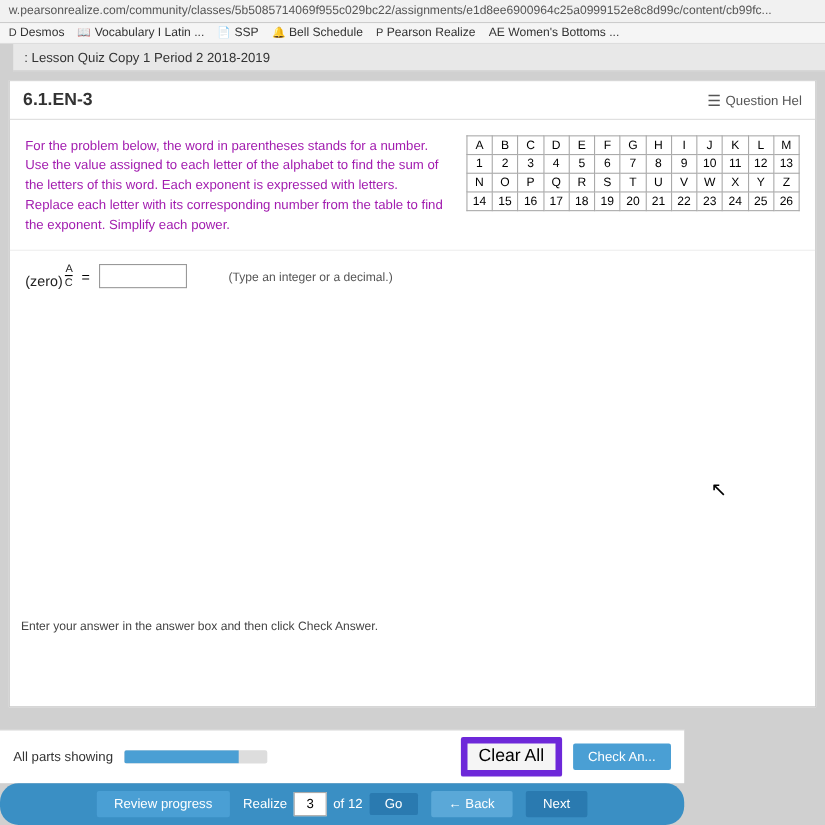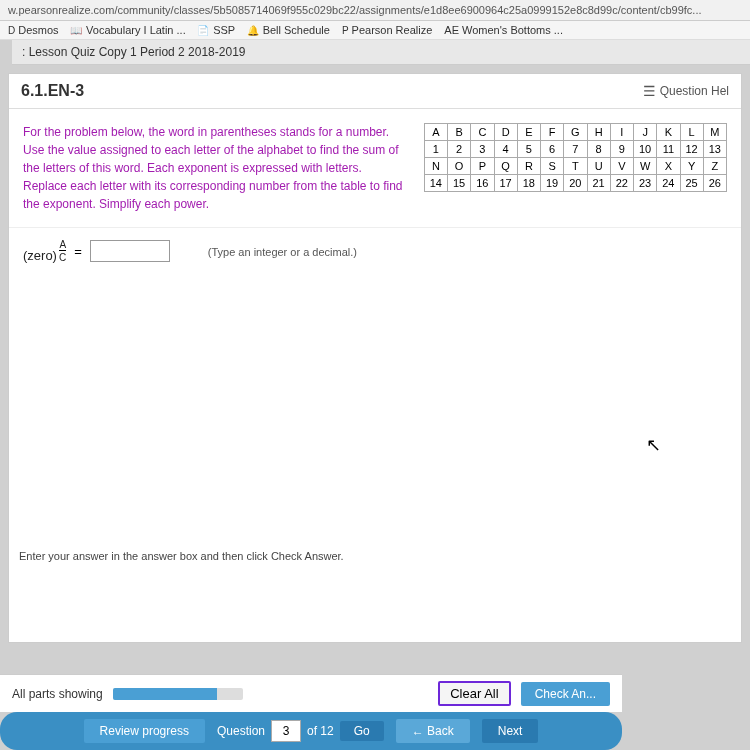--- a/index.html
+++ b/index.html
@@ -187,21 +187,21 @@
       font-size: 11px;
       color: #555;
       align-self: center;
       margin-left: 6px;
       padding-left: 28px;
     }
 
     
     .bottom-instruction {
       position: absolute;
-      bottom: 80px;
+      bottom: 66px;
       left: 10px;
       font-size: 11px;
       color: #444;
     }
 
     
     .footer {
       position: fixed;
       bottom: 0;
       left: 0;
@@ -228,24 +228,24 @@
       border-radius: 2px;
       overflow: hidden;
     }
     .progress-bar-fill {
       height: 100%;
       background: #4a9fd4;
       width: 80%;
     }
     .clear-all-btn {
       margin-left: auto;
-      border: 2px solid #6d28d9;
+      border: 6px solid #6d28d9;
       background: #f5f5f5;
       padding: 3px 10px;
-      font-size: 13px;
+      font-size: 16px;
       cursor: pointer;
       border-radius: 2px;
     }
     .check-answer-btn {
       background: #4a9fd4;
       color: #fff;
       border: none;
       padding: 5px 14px;
       font-size: 12px;
       cursor: pointer;
@@ -457,21 +457,21 @@
     <span class="all-parts-label">All parts showing</span>
     <div class="progress-bar-container">
       <div class="progress-bar-fill"></div>
     </div>
     <button class="clear-all-btn">Clear All</button>
     <button class="check-answer-btn">Check An...</button>
   </div>
   <div class="footer-bottom">
     <button class="footer-btn">Review progress</button>
     <div class="question-nav">
-      <span class="question-nav-label">Question</span>
+      <span class="question-nav-label">Realize</span>
       <input type="text" class="question-number-input" value="3" style="">
       <span>of 12</span>
       <button class="go-btn">Go</button>
     </div>
     <button class="footer-btn back-btn">← Back</button>
     <button class="footer-btn next-btn">Next</button>
   </div>
 </div>
 
 </body></html>

